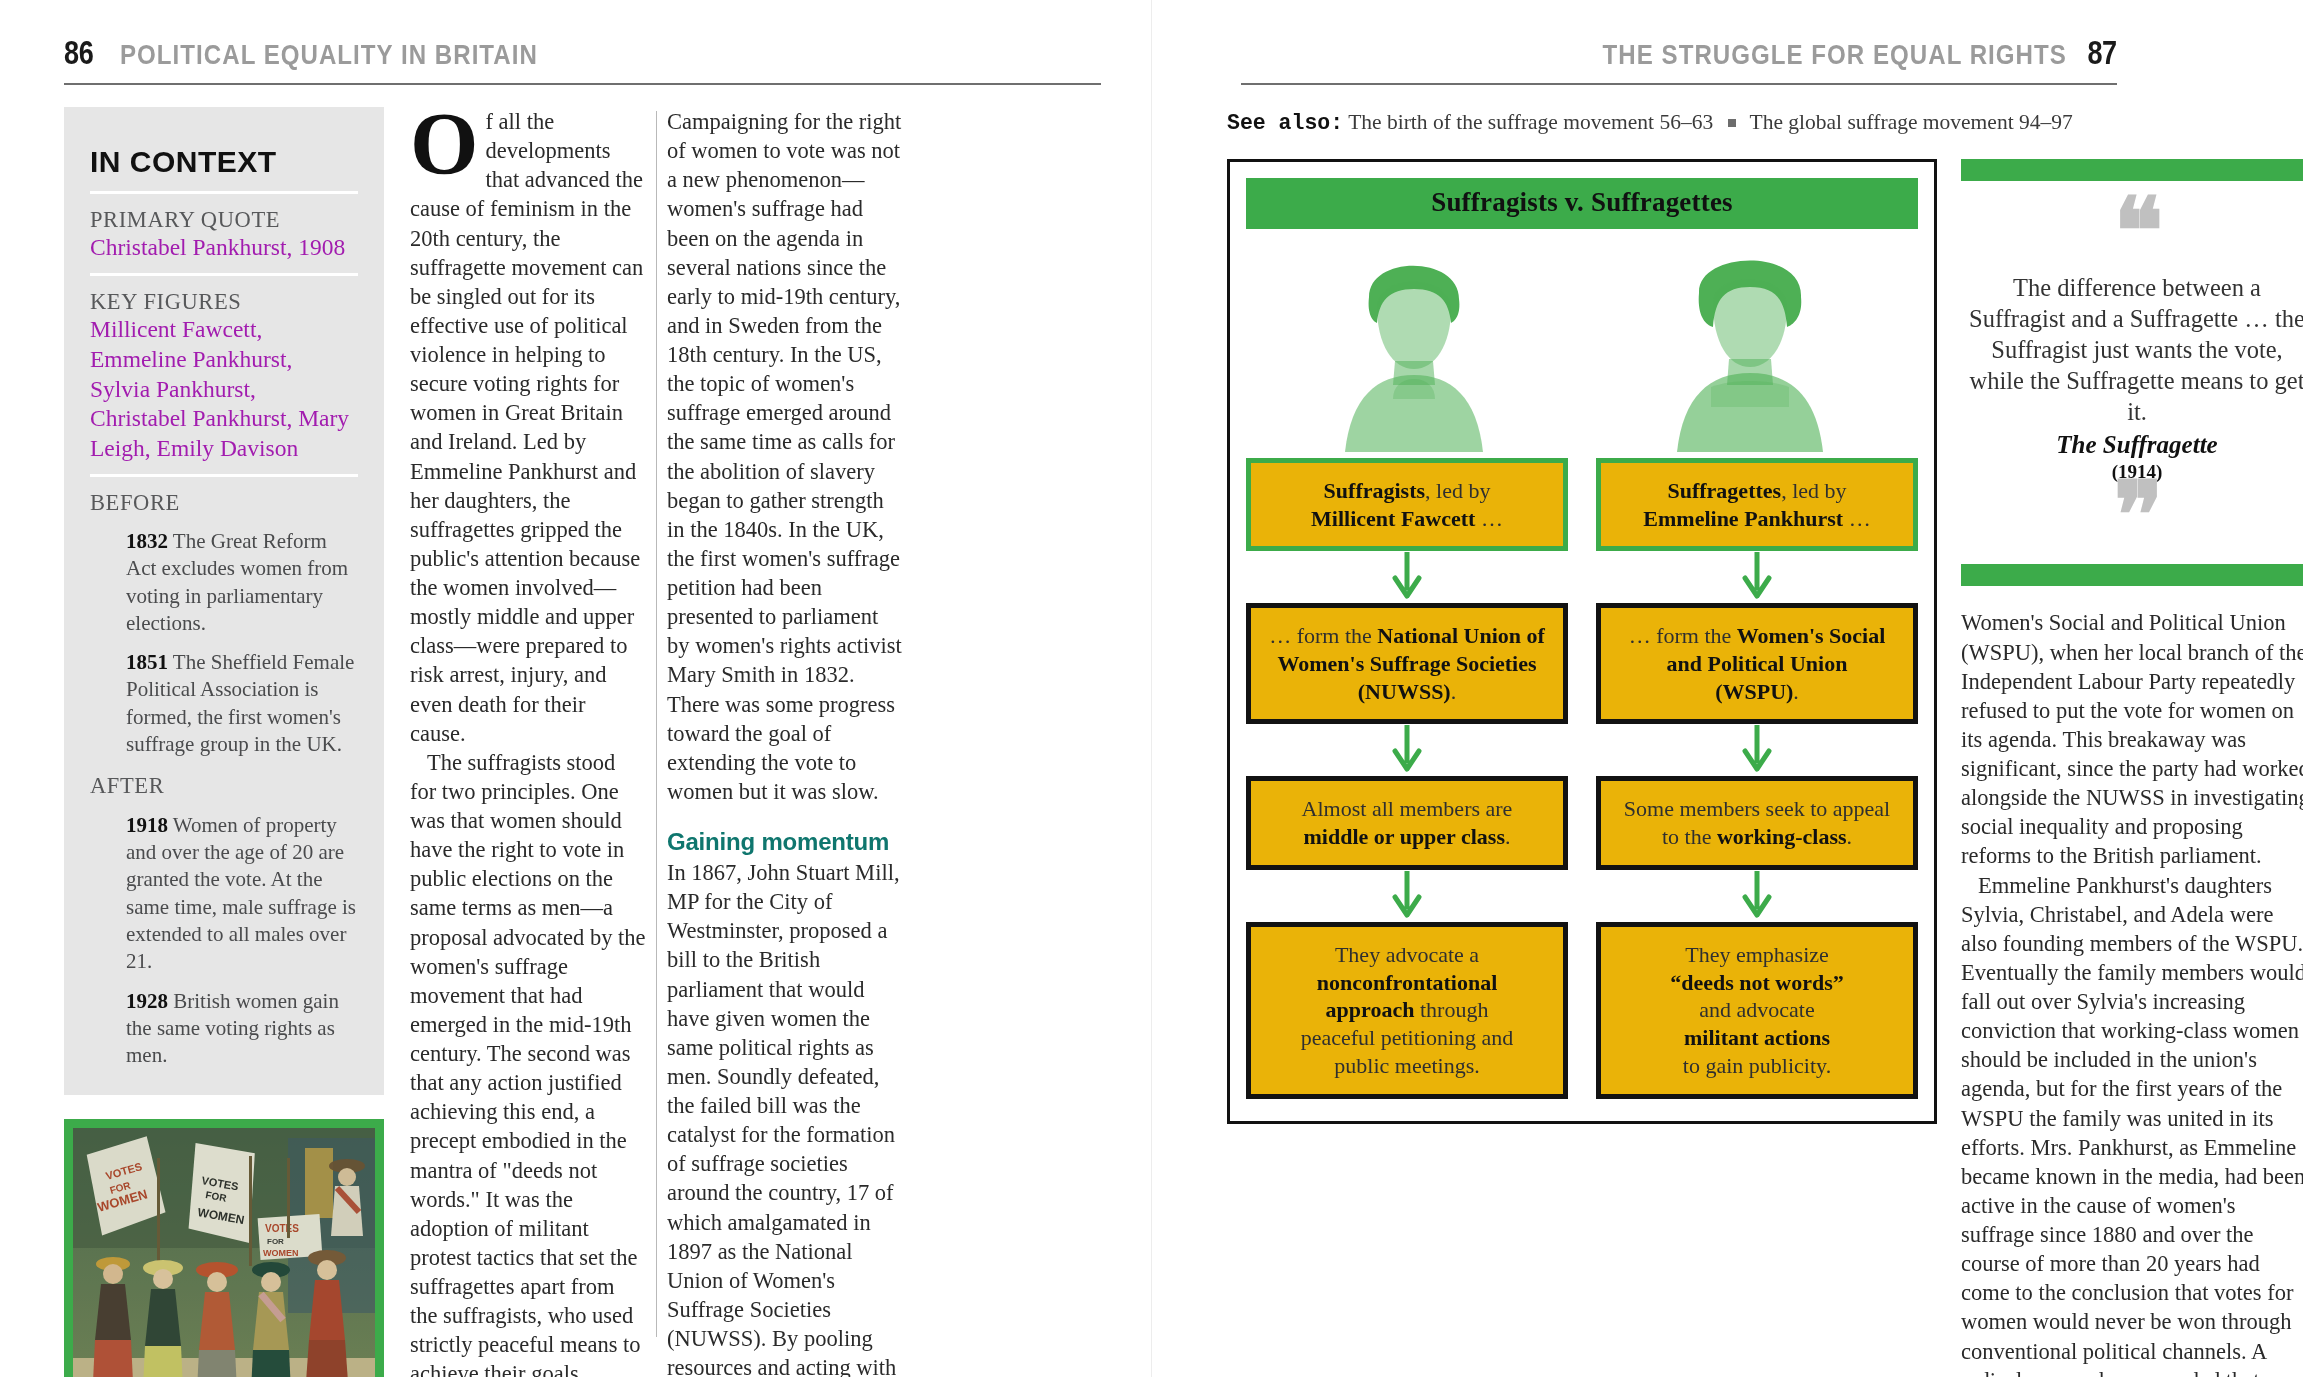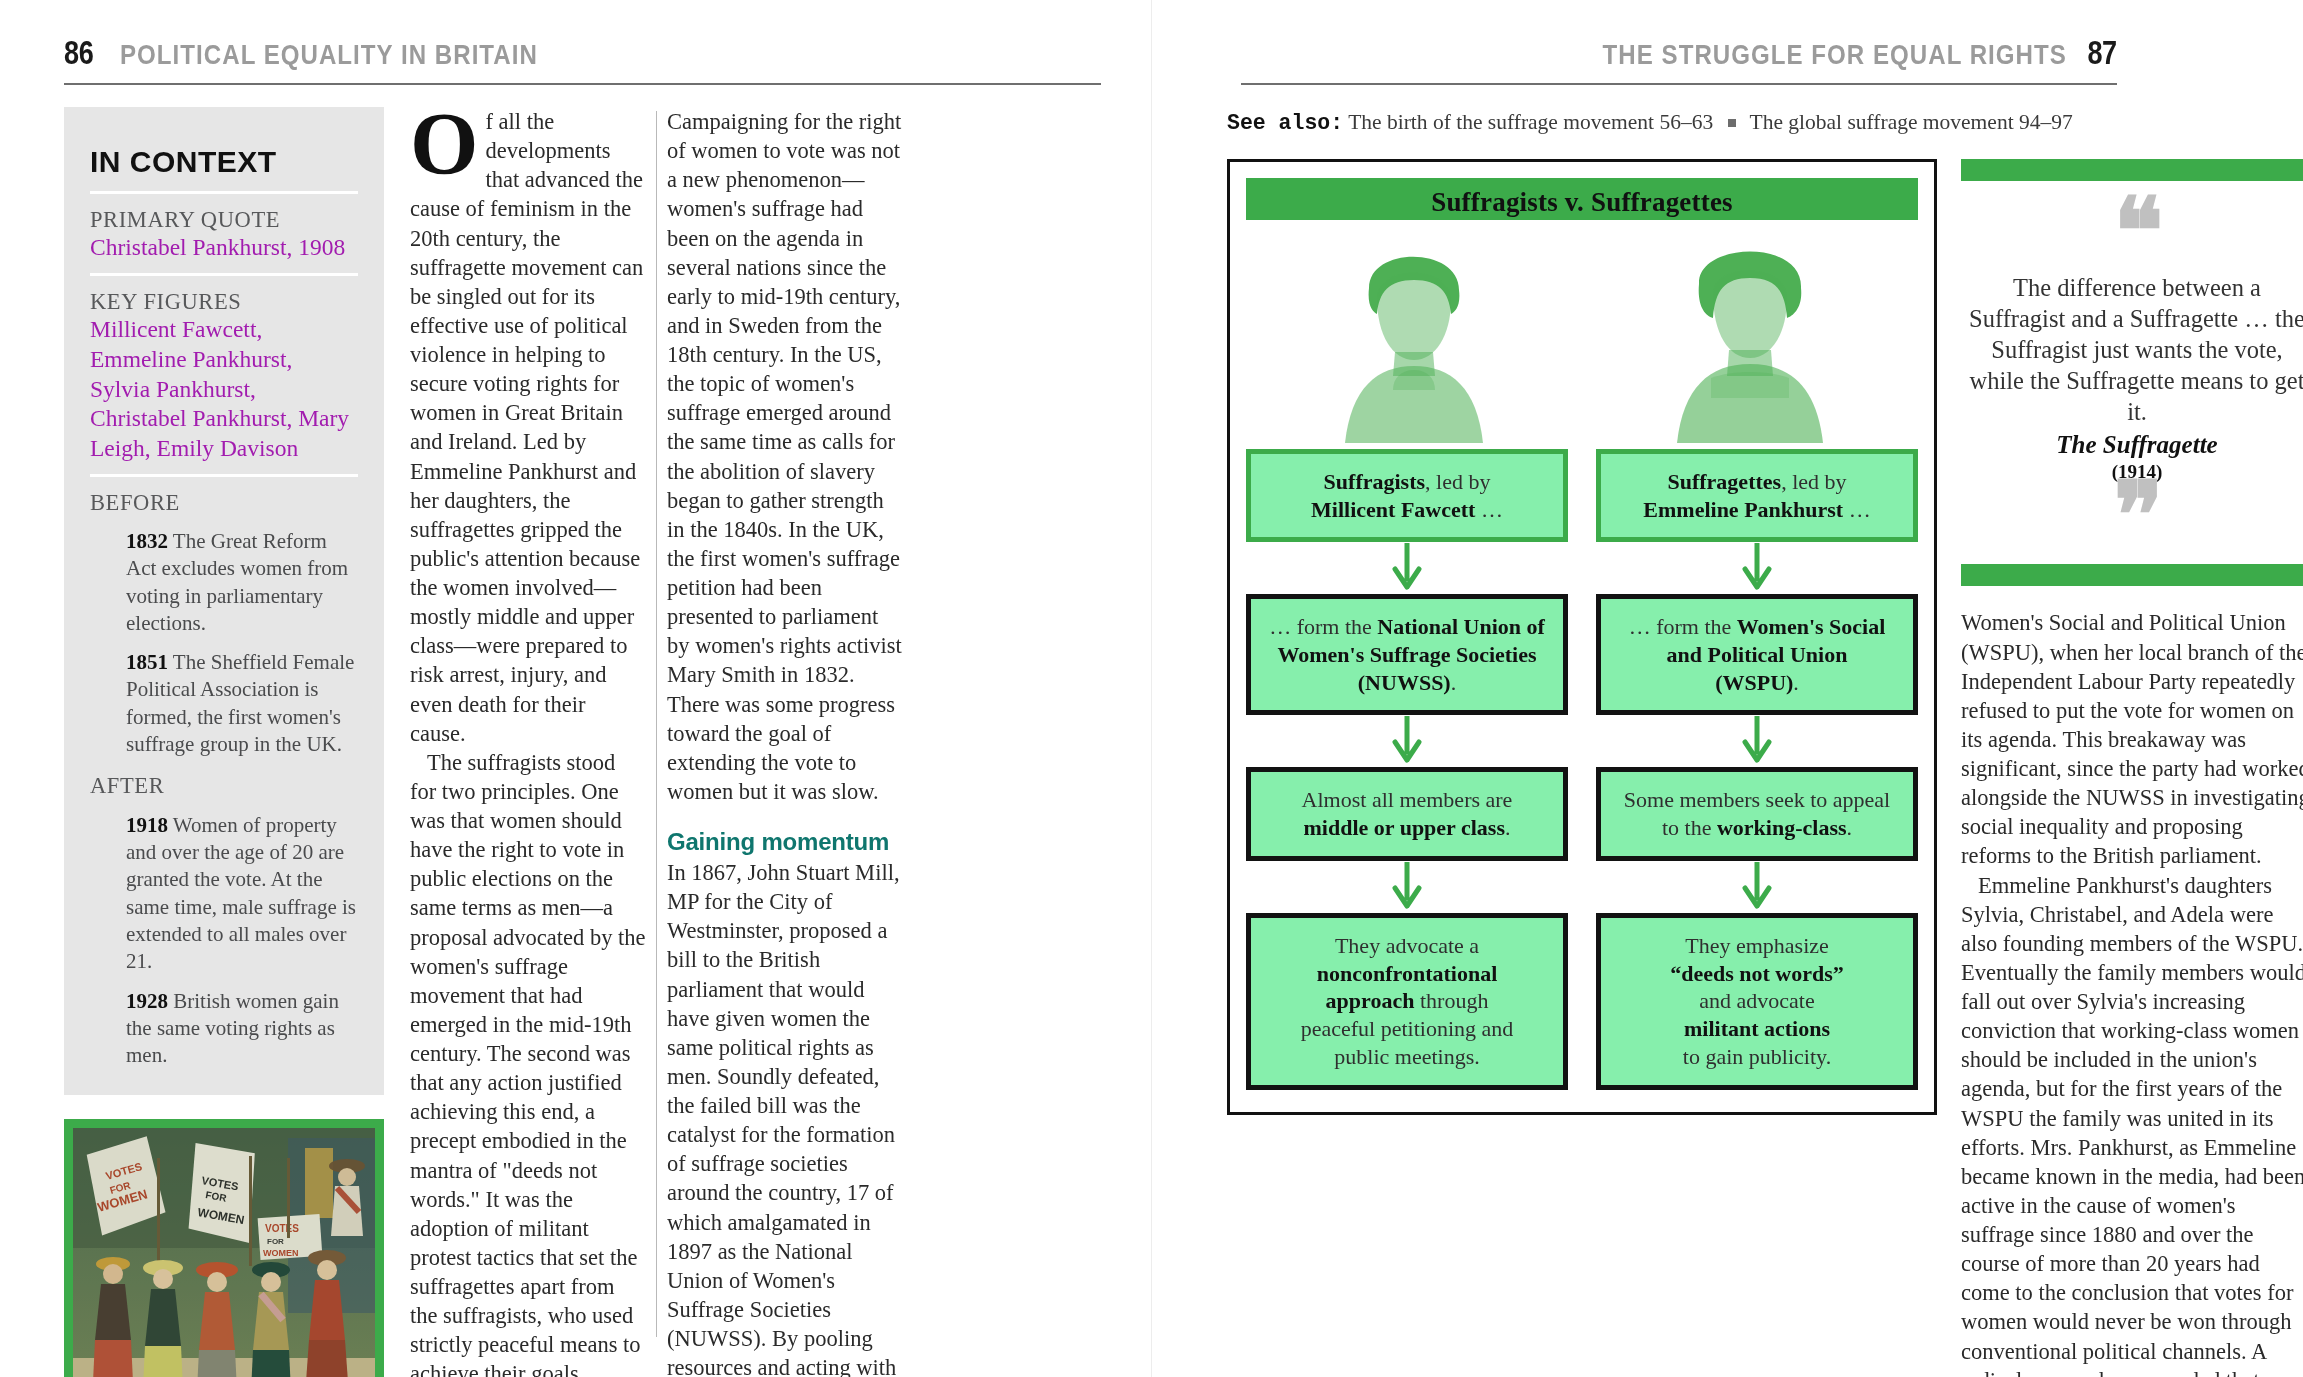--- a/index.html
+++ b/index.html
@@ -108,34 +108,34 @@
   .diagram-wrap{width:710px;flex:0 0 710px;}
   .diagram{
     border:3px solid #111;
     padding:16px 16px 22px 16px;
     box-sizing:border-box;
   }
   .dia-banner{
     background:#3cab4a;color:#111;
     font-family:"Liberation Serif", serif;
     font-weight:bold;font-size:27px;text-align:center;
-    padding:9px 0 2px 0;letter-spacing:0.2px;
+    padding:9px 0 11px 0;letter-spacing:0.2px;
   }
   .portraits{display:flex;justify-content:space-around;margin-top:8px;}
   .portrait{width:230px;height:215px;position:relative;}
 
   .colpair{display:flex;justify-content:space-between;margin-top:6px;}
   .flowcol{width:322px;}
   .fbox{
     box-sizing:border-box;
     width:322px;
     text-align:center;
     font-size:22px;line-height:1.26;color:#2f2f2f;
     padding:14px 12px;
-    background:#86efac;
+    background:#eab308;
     position:relative;
   }
   .fbox b{color:#111;font-weight:bold;}
   .fbox.green{border:5px solid #3cab4a;}
   .fbox.black{border:5px solid #121212;}
   .arrow{height:52px;display:flex;justify-content:center;align-items:center;}
   .arrow svg{display:block;}
 
   .aside{
     width:352px;flex:0 0 352px;margin-left:24px;

